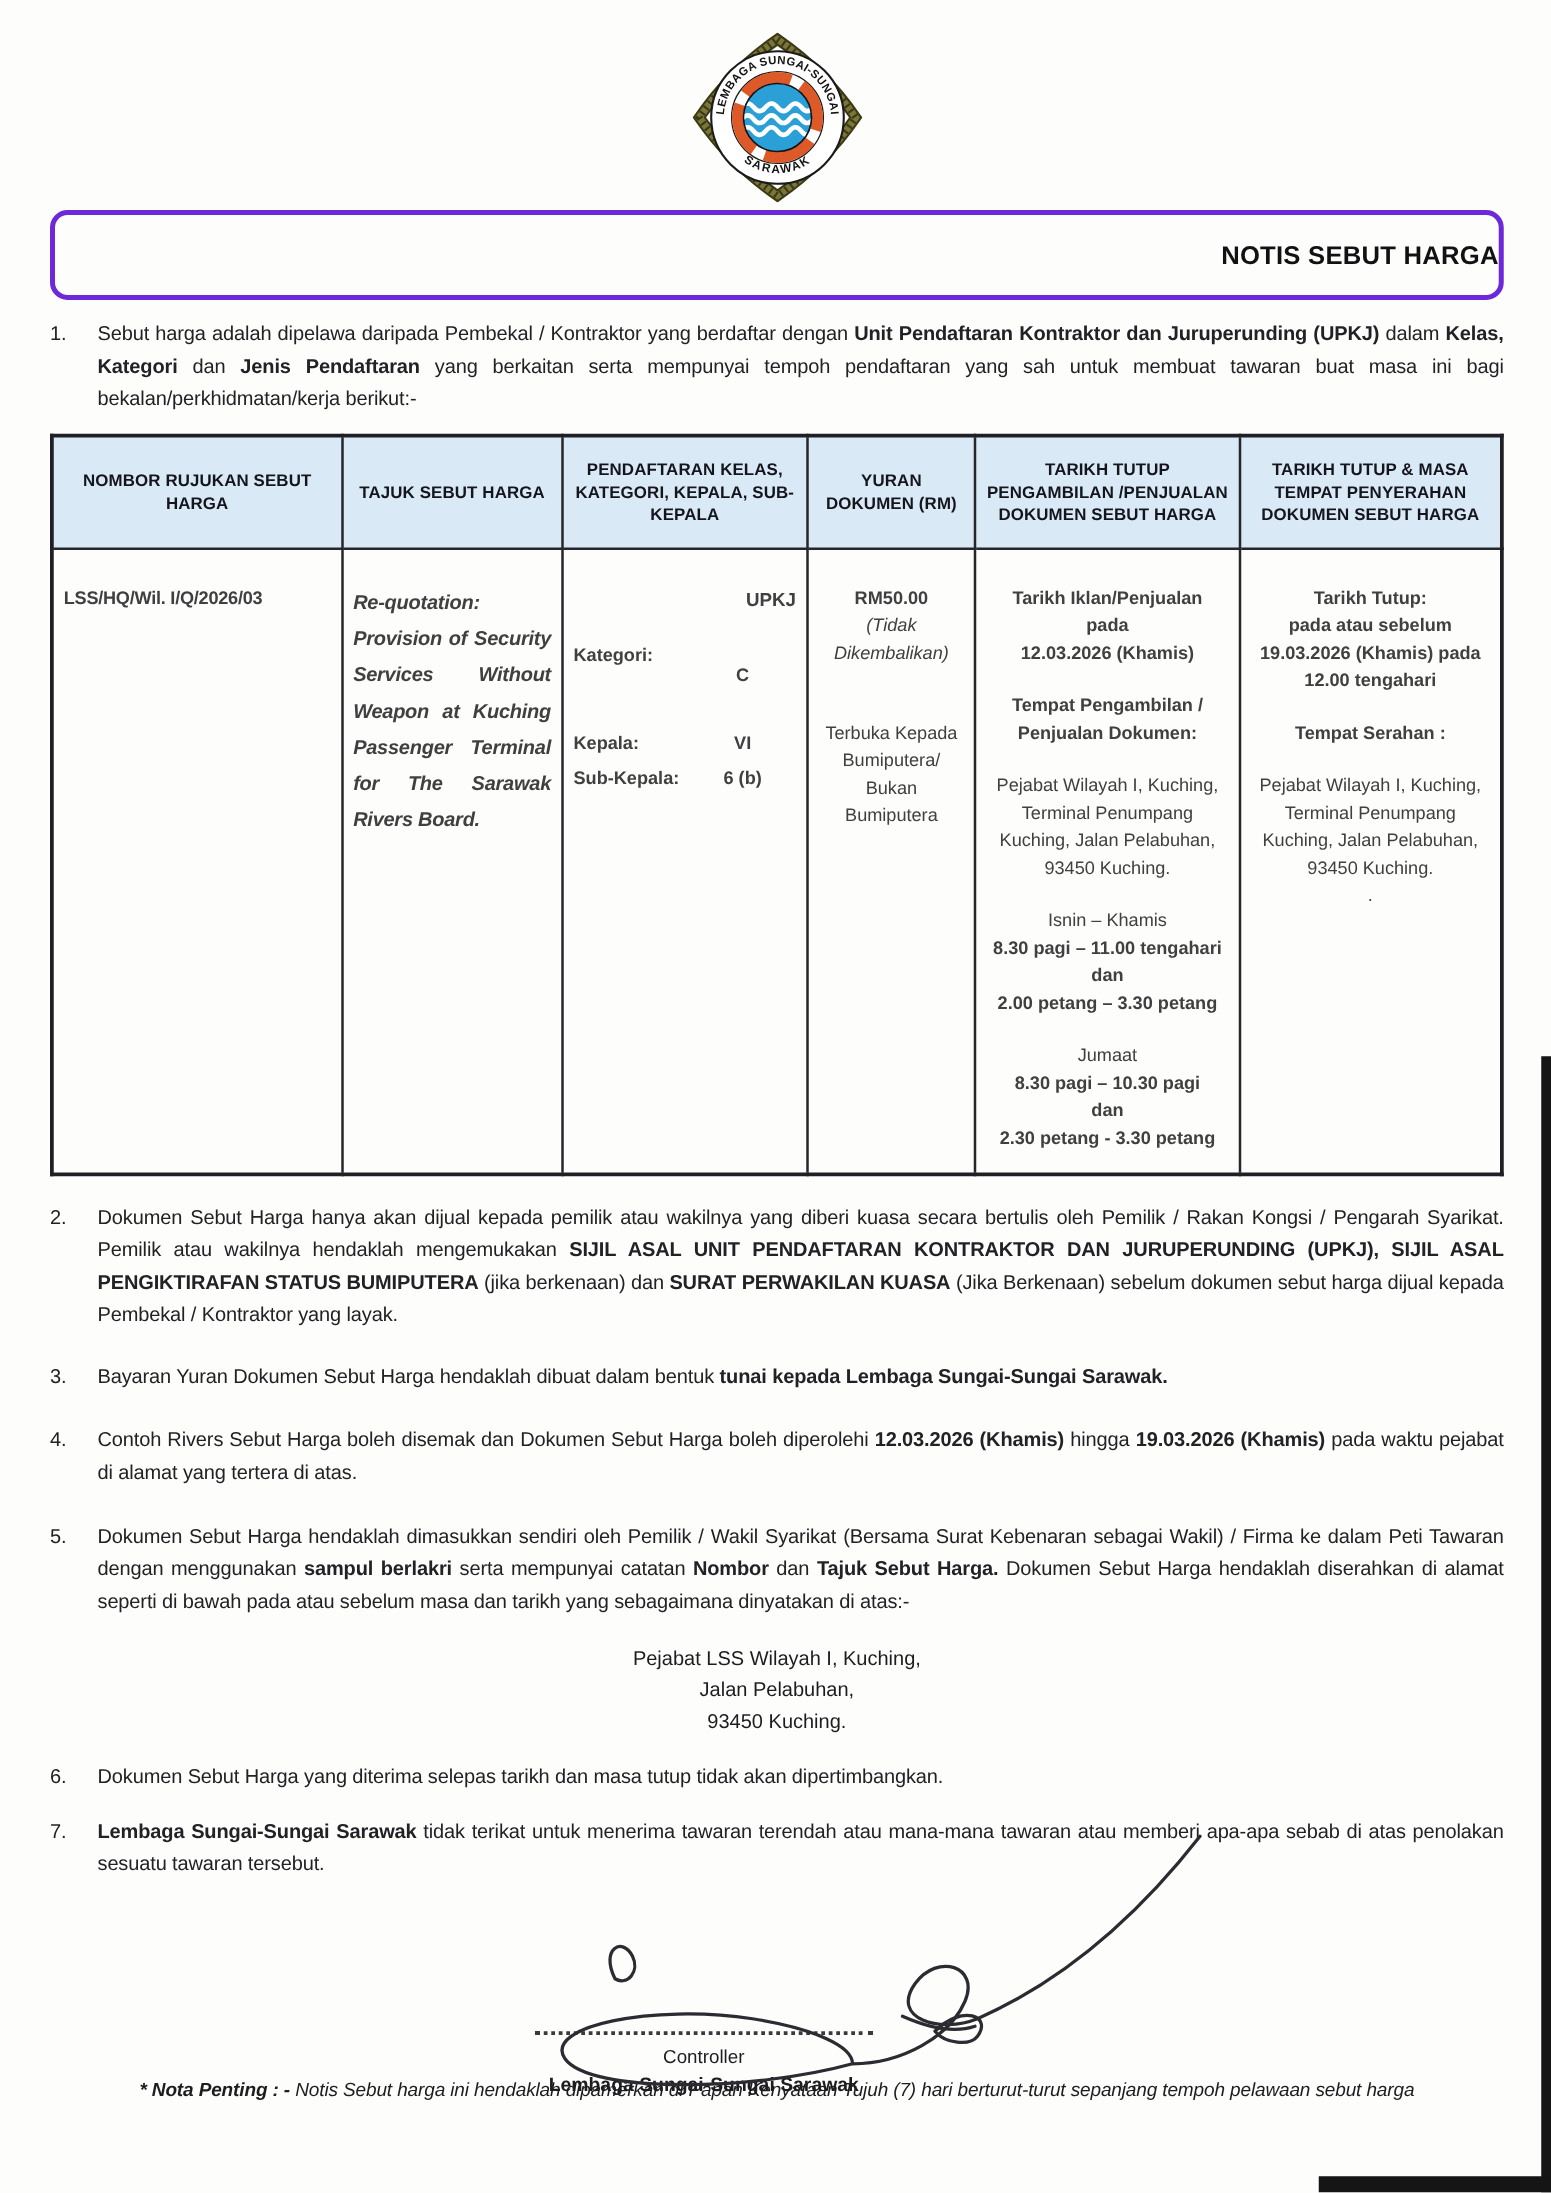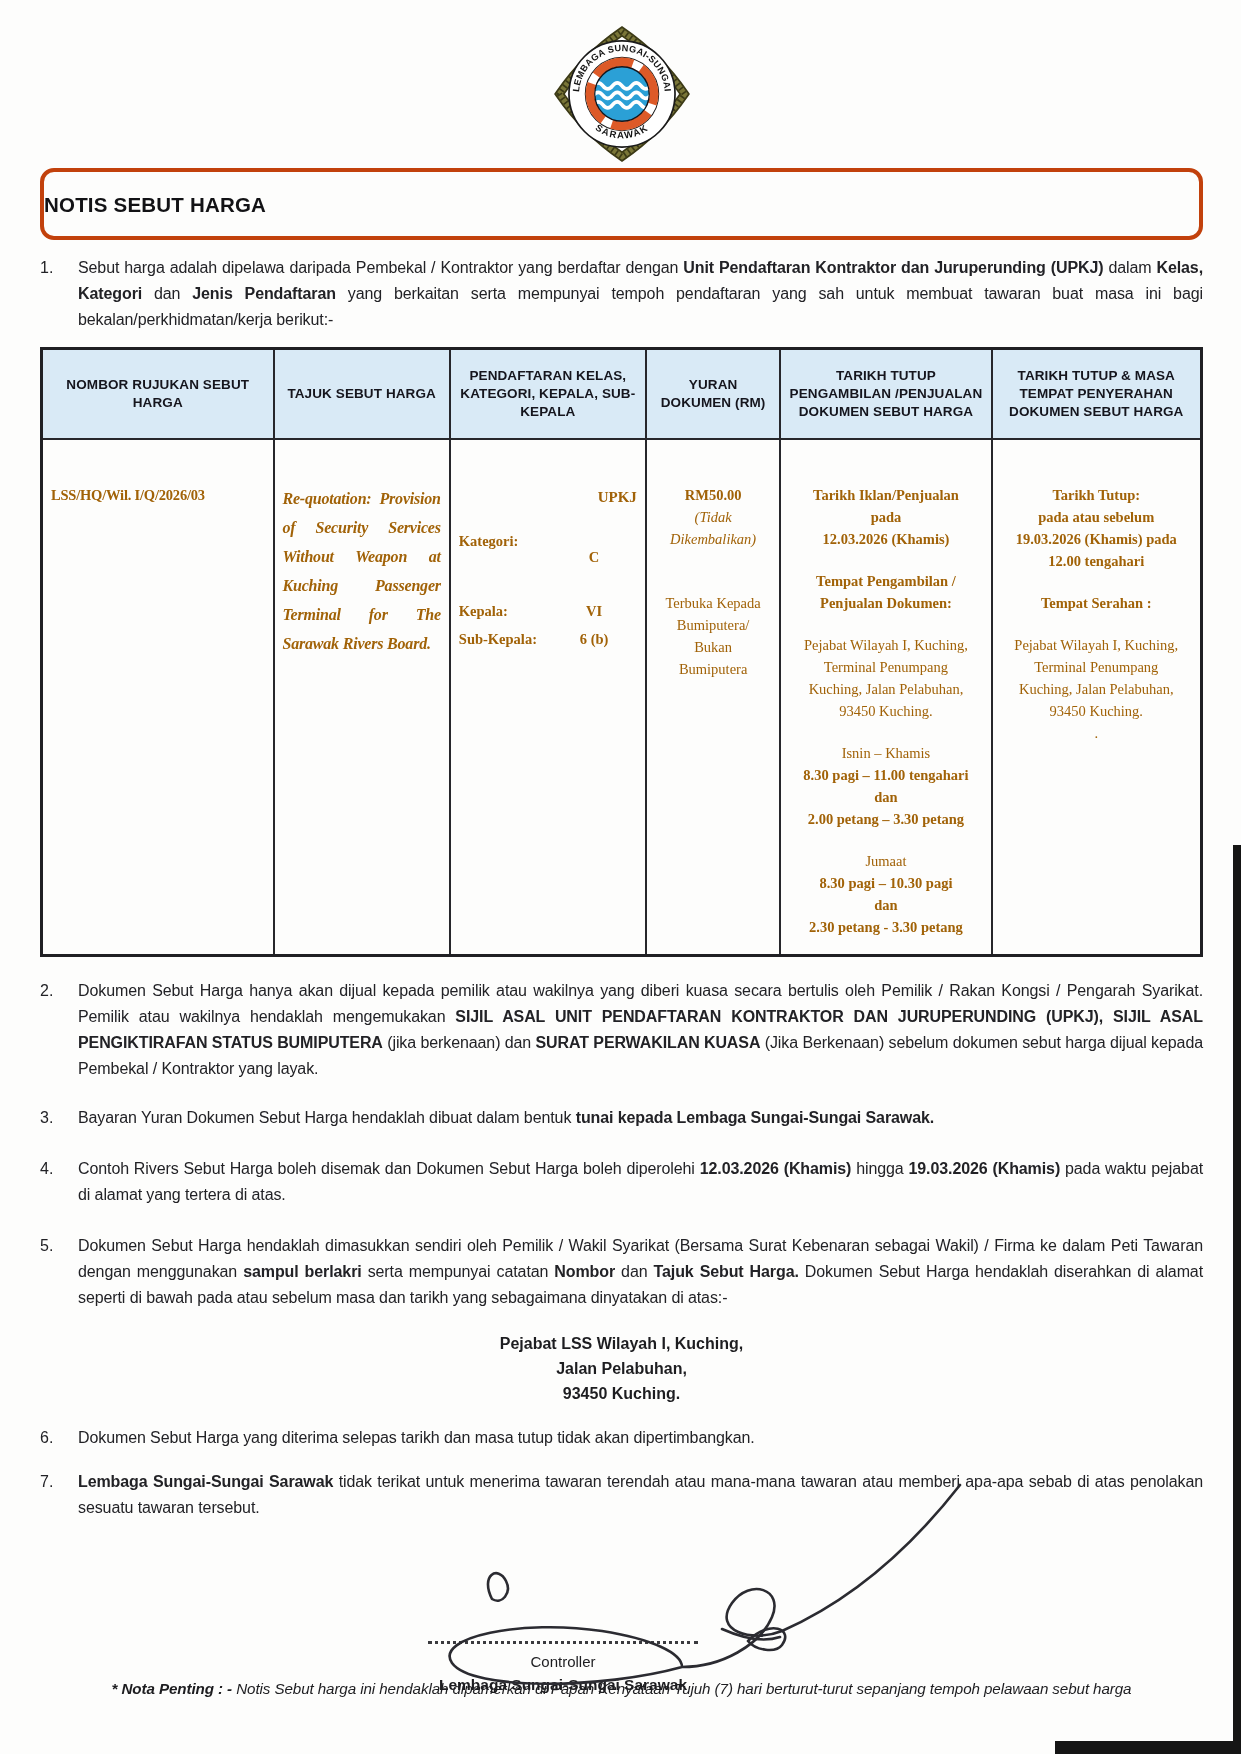--- a/index.html
+++ b/index.html
@@ -6,22 +6,22 @@
   body{
     width:1241px;height:1754px;position:relative;background:#fdfdfc;
     font-family:"Liberation Sans", sans-serif;color:#1d1d20;
     -webkit-font-smoothing:antialiased;
   }
   .page{position:absolute;left:40px;top:26px;width:1163px;}
   
   .logo-wrap{width:100%;display:flex;justify-content:center;}
   
   .title-box{
-    margin-top:6px;border:4px solid #c2410c;border-radius:14px;
-    height:64px;display:flex;flex-direction:column;align-items:flex-start;justify-content:center;
+    margin-top:6px;border:4px solid #6d28d9;border-radius:14px;
+    height:64px;display:flex;flex-direction:column;align-items:flex-end;justify-content:center;
     font-weight:700;font-size:20.5px;letter-spacing:.2px;line-height:29px;color:#121215;
   }
   
   .para{display:flex;margin-top:17px;font-size:16px;line-height:26px;color:#222226;}
   .para .num{width:38px;flex-shrink:0;font-weight:400;}
   .para .ptext{flex:1;text-align:justify;letter-spacing:-0.1px;}
   .b{font-weight:700;}
   .i{font-style:italic;}
   .bi{font-weight:700;font-style:italic;}
   
@@ -32,38 +32,38 @@
   table.quote col.c4{width:11.6%}
   table.quote col.c5{width:18.2%}
   table.quote col.c6{width:18.1%}
   table.quote th,table.quote td{border:2px solid #27272b;}
   table.quote{border:3px solid #202024;}
   table.quote th{
     background:#d9eaf6;color:#15151d;font-size:13.5px;font-weight:700;
     text-align:center;vertical-align:middle;padding:12px 6px;height:64px;line-height:18px;
     letter-spacing:.1px;
   }
-  table.quote td{vertical-align:top;padding:44px 8px 16px 8px;font-size:14.5px;line-height:22px;color:#a16207;font-family:Liberation Serif, serif;}
+  table.quote td{vertical-align:top;padding:28px 8px 16px 8px;font-size:14.5px;line-height:22px;color:#404040;}
   td.refno{font-weight:700;text-align:left;padding-left:16px;font-size:15px;letter-spacing:-0.2px;}
   td.titlecell div{font-weight:700;font-style:italic;text-align:justify;font-size:16px;line-height:29px;letter-spacing:-0.2px;}
   .upkj-head{text-align:right;font-weight:700;font-size:15px;margin-top:2px;}
   .reg-row{display:flex;align-items:flex-start;}
   .reg-row .rl{width:52%;font-weight:700;}
   .reg-row .rv{width:48%;font-weight:700;text-align:center;}
   .reg-kat{margin-top:22px;}
   .reg-kat .rv{padding-top:16px;}
   .reg-kep{margin-top:32px;}
   .reg-sub{margin-top:6px;}
   .cell-lines{text-align:center;}
   .cell-lines div{white-space:nowrap;}
   .cell-lines .sp{height:20px;}
   .cell-lines .sp2{height:42px;}
   .cell-lines .dot{height:18px;}
   
-  .address-block{margin-top:20px;text-align:center;font-weight:700;font-size:16px;line-height:25px;}
+  .address-block{margin-top:20px;text-align:center;font-weight:400;font-size:16px;line-height:25px;}
   
   .sig-area{position:relative;height:152px;}
   .sig-svg{position:absolute;left:310px;top:-42px;}
   .sig-block{width:270px;margin-left:388px;text-align:center;}
   .dotline{border-bottom:3px dotted #3a3a3e;height:2px;margin-bottom:6px;}
   .sig-name{font-size:15px;line-height:23px;}
   .sig-org{font-size:15.5px;font-weight:700;line-height:23px;}
   
   .footnote{margin-top:7px;text-align:center;font-size:15.2px;letter-spacing:-0.1px;}
   

